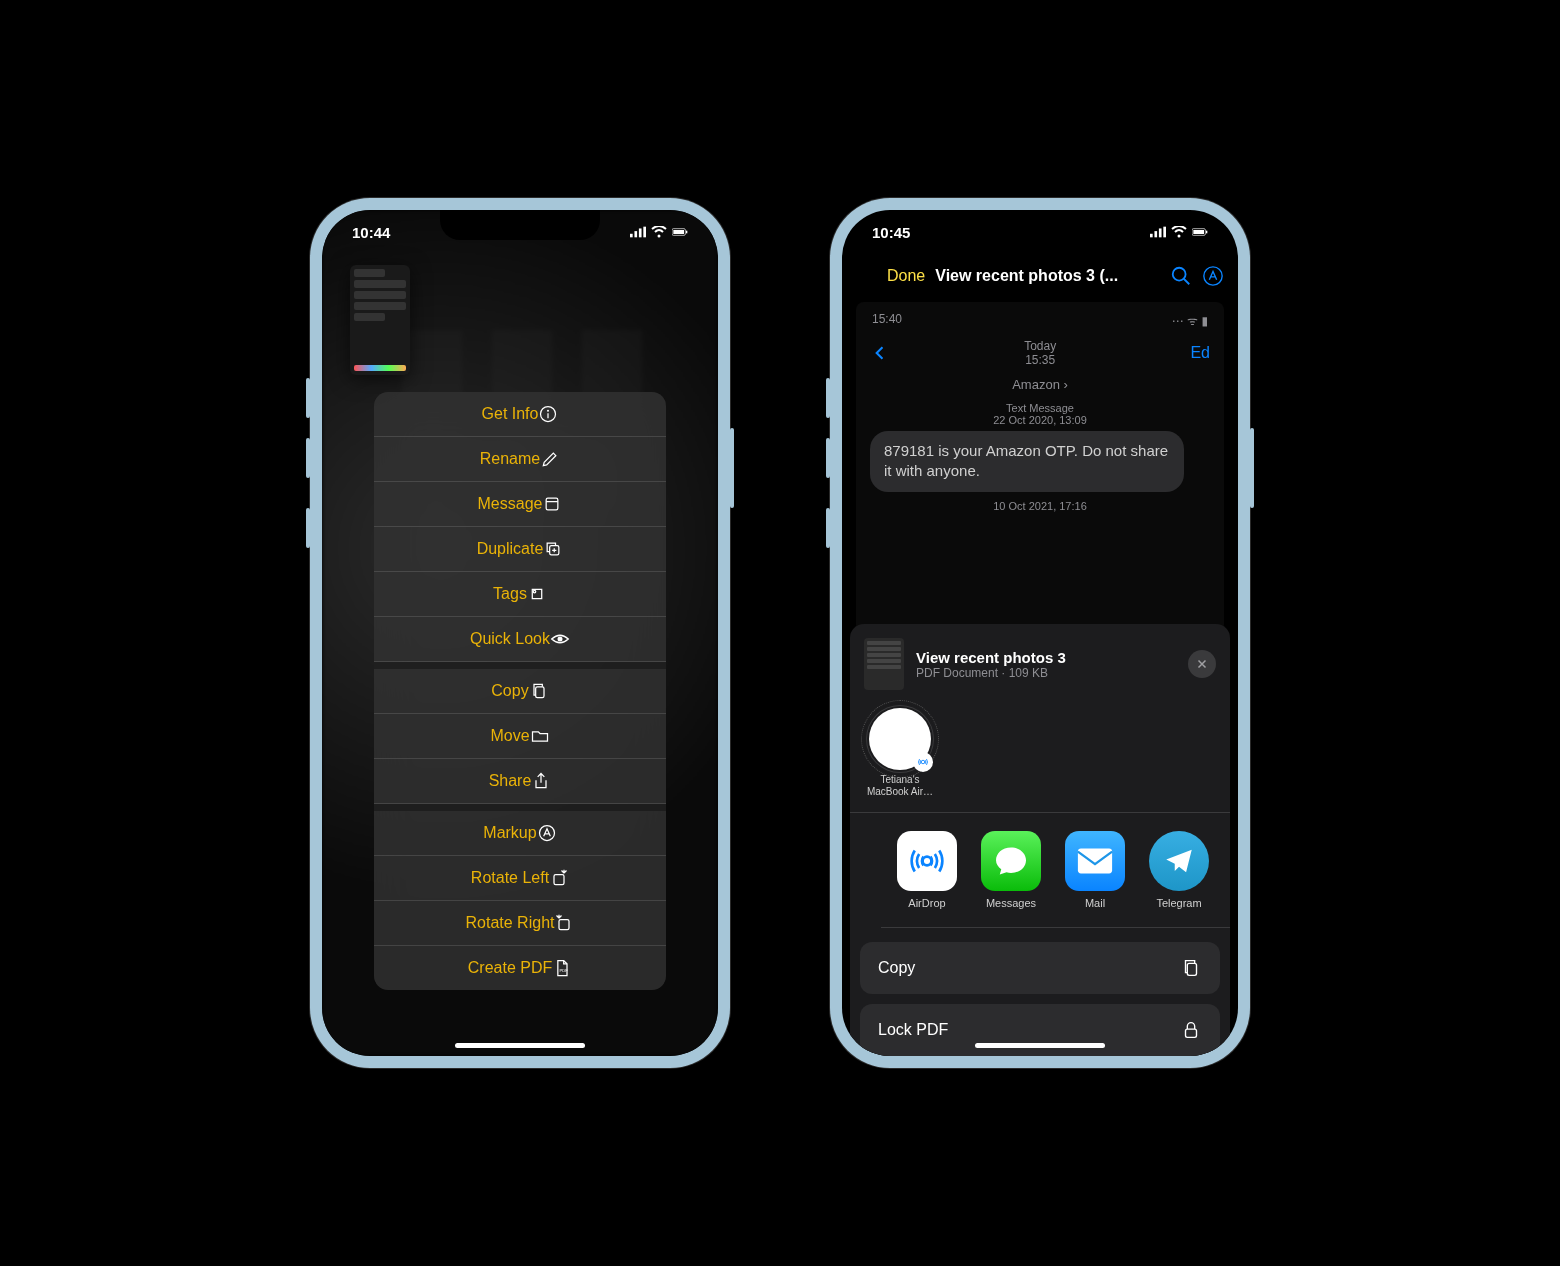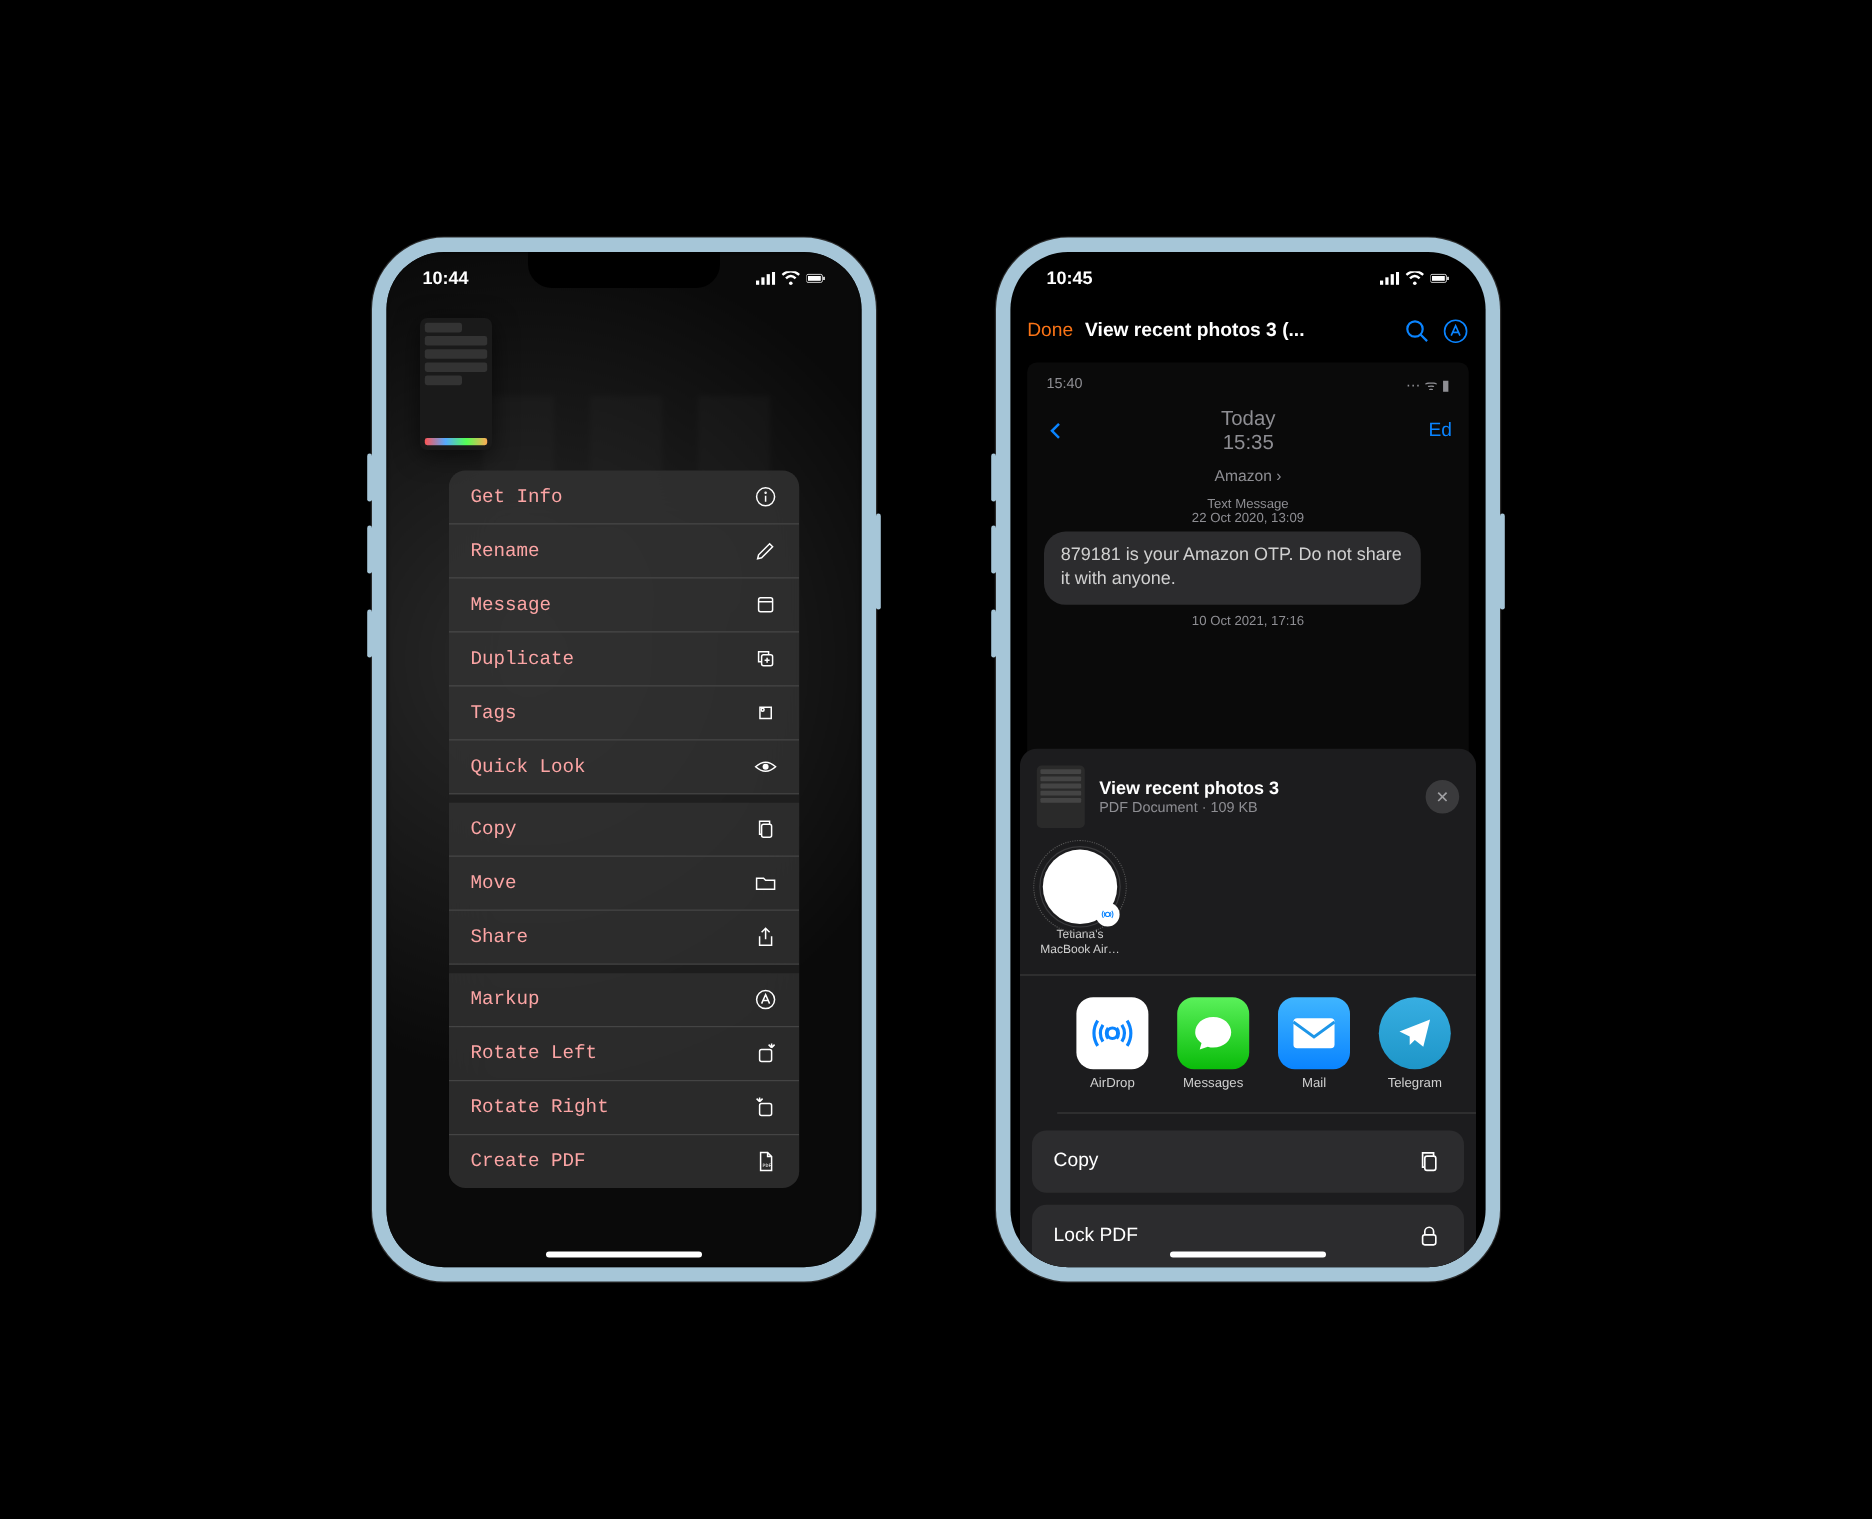--- a/index.html
+++ b/index.html
@@ -104,28 +104,27 @@
     position: absolute;
     top: 182px; left: 52px;
     width: 292px;
     background: rgba(50,50,50,0.82);
     backdrop-filter: blur(20px);
     border-radius: 14px;
     overflow: hidden;
   }
   .menu-item {
     display: flex;
-    justify-content: space-between;
+    justify-content: center;
     align-items: center;
     padding: 12px 18px;
     font-size: 16px;
-    color: #fca5a5;
+    color: #eab308;
     border-bottom: 0.5px solid rgba(255,255,255,0.12);
     cursor: pointer;
-    font-family: Liberation Mono, monospace;
   }
   .menu-item:last-child { border-bottom: none; }
   .menu-group-gap { height: 7px; background: rgba(0,0,0,0.3); border:none;}
   .menu-item svg { width: 20px; height: 20px; stroke: #fff; fill: none; stroke-width: 1.5; }
   .menu-item .fill-icon { fill:#fff; stroke:none; }
 
   .home-indicator {
     position: absolute;
     bottom: 8px; left: 50%;
     transform: translateX(-50%);
@@ -139,21 +138,21 @@
   .nav-bar {
     position: absolute;
     top: 44px; left: 0; right: 0;
     height: 44px;
     display: flex;
     align-items: center;
     padding: 0 14px;
     gap: 10px;
     font-size: 16px;
   }
-  .nav-done { color: #f97316; font-weight:500; }
+  .nav-done { color: #fde047; font-weight:500;margin-left:31px; }
   .nav-title { color: #fff; font-weight: 600; flex:1; white-space:nowrap; overflow:hidden; text-overflow:ellipsis; }
   .nav-bar svg { width:22px; height:22px; }
   .nav-search { stroke:#0a84ff; fill:none; stroke-width:2;}
   .nav-anno { stroke:#0a84ff; fill:none; stroke-width:1.5;}
 
   .doc-content {
     position: absolute;
     top: 92px; left:14px; right:14px; bottom:0;
     background: rgba(20,20,20,0.5);
     border-radius: 8px 8px 0 0;
@@ -165,21 +164,21 @@
     display:flex; justify-content:space-between;
     padding: 10px 16px 4px;
     font-size:12px;
   }
   .doc-top {
     display:flex; justify-content:space-between; align-items:center;
     padding: 6px 14px;
     color:#0a84ff;
     font-size:16px;
   }
-  .doc-date { text-align:center; color:#8e8e93; font-size:17px; }
+  .doc-date { text-align:center; color:#8e8e93; font-size:12px; }
   .doc-contact { text-align:center; color:#8e8e93; font-size:13px; margin-top:4px;}
   .doc-msg-meta { text-align:center; font-size:11px; color:#8e8e93; margin-top:10px;}
   .msg-bubble {
     background:#2c2c2e;
     color:#d0d0d0;
     border-radius:18px;
     padding:10px 14px;
     margin:5px 40px 4px 14px;
     font-size:15px;
     line-height:1.35;

